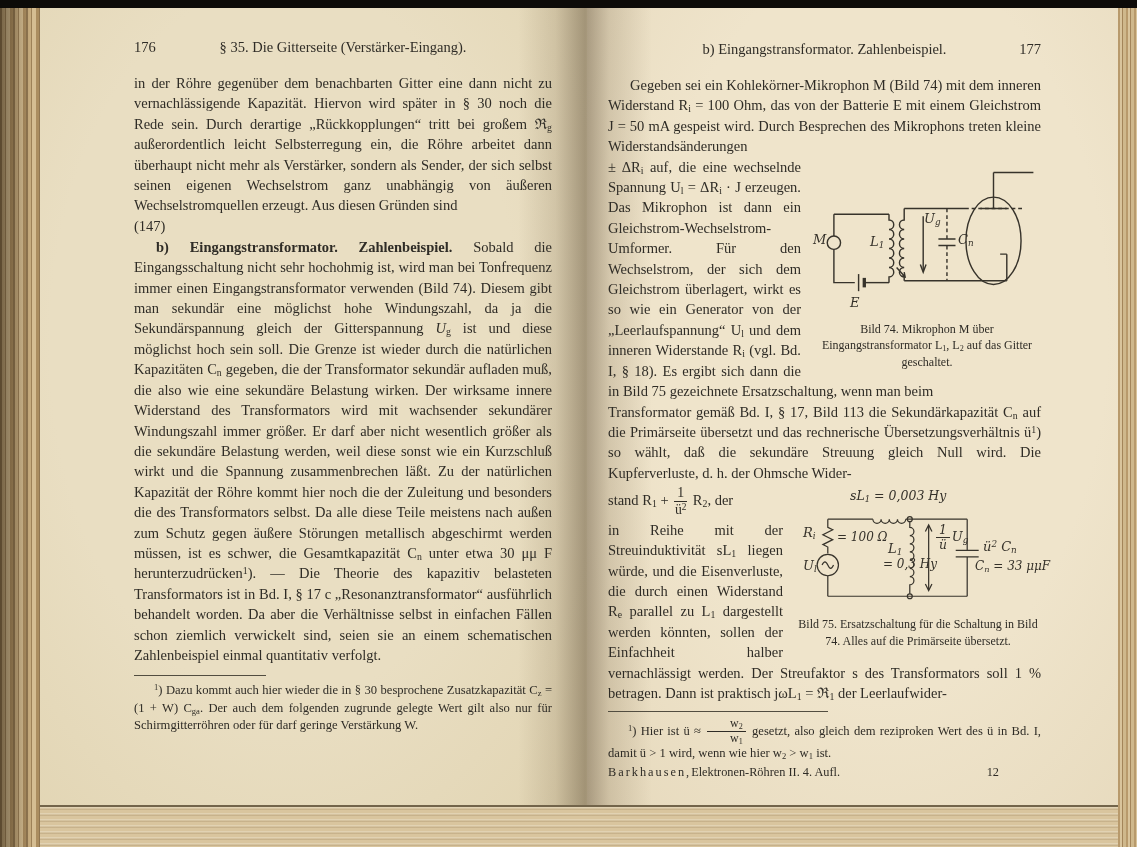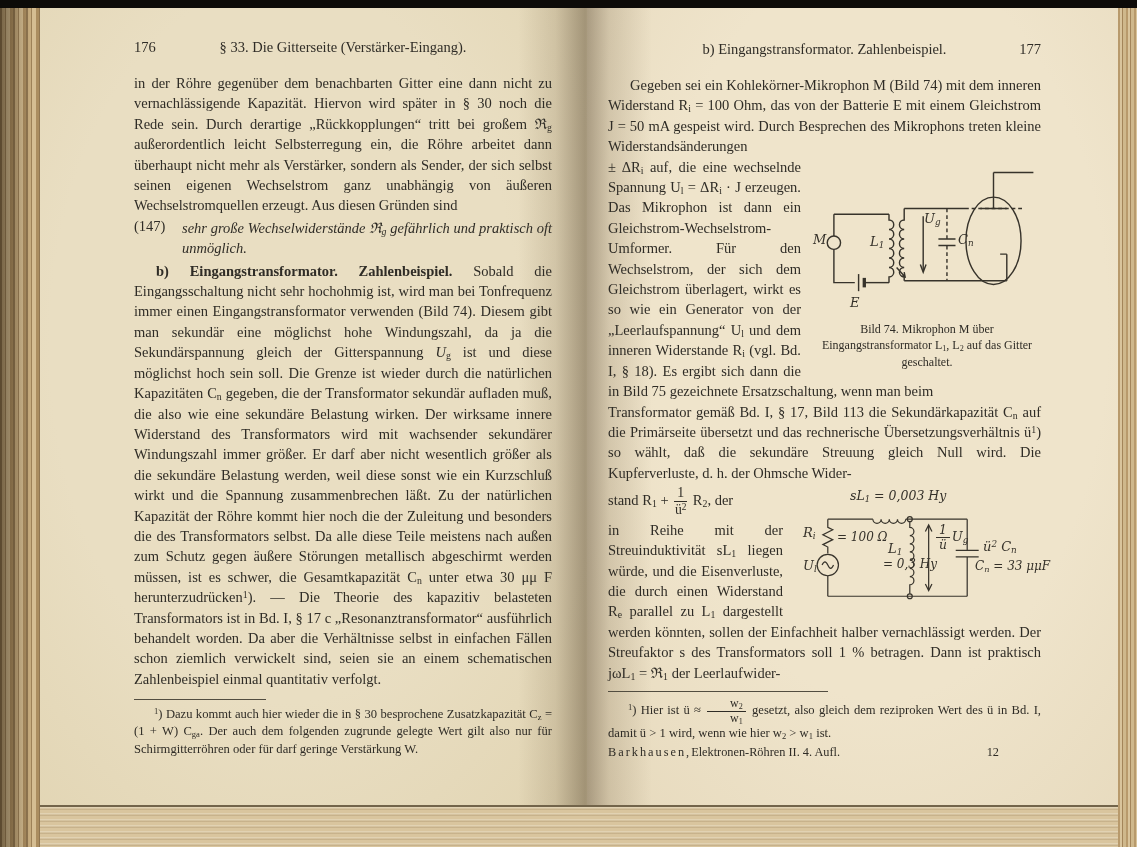--- a/index.html
+++ b/index.html
@@ -70,26 +70,25 @@
   <div class="page-right"></div>
   <div class="gutter"></div>
   <div class="left-stripes"></div>
   <div class="right-stripes"></div>
   <div class="bottom-strip"></div>
   <div class="top-bar"></div>
 
   <div class="lp-text" style="left:134px;">
     <div class="pghead">
       <span class="pagenum-l">176</span>
-      <div class="ptitle">§ 33. Die Gitterseite (Verstärker-Eingang).</div>
+      <div class="ptitle">§ 35. Die Gitterseite (Verstärker-Eingang).</div>
     </div>
     <p class="just"><span>in der Röhre gegenüber dem benachbarten Gitter eine dann nicht zu vernachlässigende Kapazität. Hiervon wird später in § 30 noch die Rede sein. Durch derartige „Rückkopplungen“ tritt bei großem </span><span>ℜ</span><sub>g</sub><span> außerordentlich leicht Selbsterregung ein, die Röhre arbeitet dann überhaupt nicht mehr als Verstärker, sondern als Sender, der sich selbst seinen eigenen Wechselstrom ganz unabhängig von äußeren Wechselstromquellen erzeugt. Aus diesen Gründen sind</span></p>
     <div class="eqrow">
       <span class="eqlabel">(147)</span>
-      <div class="eqtext"><span>sehr große Wechselwiderstände </span><span>ℜ</span><sub>g</sub><span> gefährlich und praktisch oft unmöglich.</span></div>
     </div>
     <p class="just ind"><span class="bd">b) Eingangstransformator.  Zahlenbeispiel.</span><span>  Sobald die Eingangsschaltung nicht sehr hochohmig ist, wird man bei Tonfrequenz immer einen Eingangstransformator verwenden (Bild 74). Diesem gibt man sekundär eine möglichst hohe Windungszahl, da ja die Sekundärspannung gleich der Gitterspannung </span><span class="it">U</span><sub>g</sub><span> ist und diese möglichst hoch sein soll. Die Grenze ist wieder durch die natürlichen Kapazitäten C</span><sub>n</sub><span> gegeben, die der Transformator sekundär aufladen muß, die also wie eine sekundäre Belastung wirken. Der wirksame innere Widerstand des Transformators wird mit wachsender sekundärer Windungszahl immer größer. Er darf aber nicht wesentlich größer als die sekundäre Belastung werden, weil diese sonst wie ein Kurzschluß wirkt und die Spannung zusammenbrechen läßt. Zu der natürlichen Kapazität der Röhre kommt hier noch die der Zuleitung und besonders die des Transformators selbst. Da alle diese Teile meistens nach außen zum Schutz gegen äußere Störungen metallisch abgeschirmt werden müssen, ist es schwer, die Gesamtkapazität C</span><sub>n</sub><span> unter etwa 30 μμ F herunterzudrücken</span><sup>1</sup><span>). — Die Theorie des kapazitiv belasteten Transformators ist in Bd. I, § 17 c „Resonanztransformator“ ausführlich behandelt worden. Da aber die Verhältnisse selbst in einfachen Fällen schon ziemlich verwickelt sind, seien sie an einem schematischen Zahlenbeispiel einmal quantitativ verfolgt.</span></p>
     <hr class="fnrule rule-l">
     <p class="fn"><sup>1</sup><span>) Dazu kommt auch hier wieder die in § 30 besprochene Zusatzkapazität C</span><sub>z</sub><span> = (1 + W) C</span><sub>ga</sub><span>. Der auch dem folgenden zugrunde gelegte Wert gilt also nur für Schirmgitterröhren oder für darf geringe Verstärkung W.</span></p>
   </div>
 
   <div class="page-right" style="background:none;z-index:3;">
     <div class="rp-text">
       <div class="pghead">
         <div class="ptitle">b) Eingangstransformator.  Zahlenbeispiel.</div>
@@ -172,20 +171,21 @@
             <span class="flabel" style="left:55px;top:2px;font-size:12.5px;"><span>sL</span><sub>1</sub><span> = 0,003 Hy</span></span>
             <span class="flabel" style="left:8px;top:38px;"><span>R</span><sub>i</sub></span>
             <span class="flabel" style="left:42px;top:43px;font-size:12px;"><span>= 100 Ω</span></span>
             <span class="flabel" style="left:8px;top:71px;"><span>U</span><sub>l</sub></span>
             <span class="flabel" style="left:93px;top:54px;"><span>L</span><sub>1</sub></span>
             <span class="flabel" style="left:88px;top:70px;font-size:12px;"><span>= 0,3 Hy</span></span>
             <span class="flabel" style="left:139px;top:36px;"><span class="frac"><span class="num">1</span><span class="den">ü</span></span><span><span>U</span><sub>g</sub></span></span>
             <span class="flabel" style="left:188px;top:52px;"><span>ü</span><sup>2</sup><span> C</span><sub>n</sub></span>
             <span class="flabel" style="left:180px;top:72px;font-size:12px;"><span>C</span><sub>n</sub><span> = 33 μμF</span></span>
           </div>
+          <figcaption><span>Bild 75.  Ersatzschaltung für die Schaltung in Bild 74.  Alles auf die Primärseite übersetzt.</span></figcaption>
         </figure>
         <p class="eqline"><span><span>stand R</span><sub>1</sub><span> + </span></span><span class="frac"><span class="num">1</span><span class="den"><span>ü</span><sup>2</sup></span></span><span><span> R</span><sub>2</sub><span>, der</span></span></p>
         <p class="just"><span>in Reihe mit der Streuinduktivität sL</span><sub>1</sub><span> liegen würde, und die Eisenverluste, die durch einen Widerstand R</span><sub>e</sub><span> parallel zu L</span><sub>1</sub><span> dargestellt werden könnten, sollen der Einfachheit halber vernachlässigt werden.  Der Streufaktor s des Transformators soll 1 % betragen.  Dann ist praktisch jωL</span><sub>1</sub><span> = ℜ</span><sub>1</sub><span> der Leerlaufwider-</span></p>
       </div>
 
       <hr class="fnrule rule-r">
       <p class="fn"><span><sup>1</sup><span>) Hier ist ü ≈ </span></span><span class="frac"><span class="num"><span>w</span><sub>2</sub></span><span class="den"><span>w</span><sub>1</sub></span></span><span><span> gesetzt, also gleich dem reziproken Wert des ü in Bd. I, damit ü &gt; 1 wird, wenn wie hier w</span><sub>2</sub><span> &gt; w</span><sub>1</sub><span> ist.</span></span></p>
 
       <div class="footer">
         <span class="auth">Barkhausen,</span>

